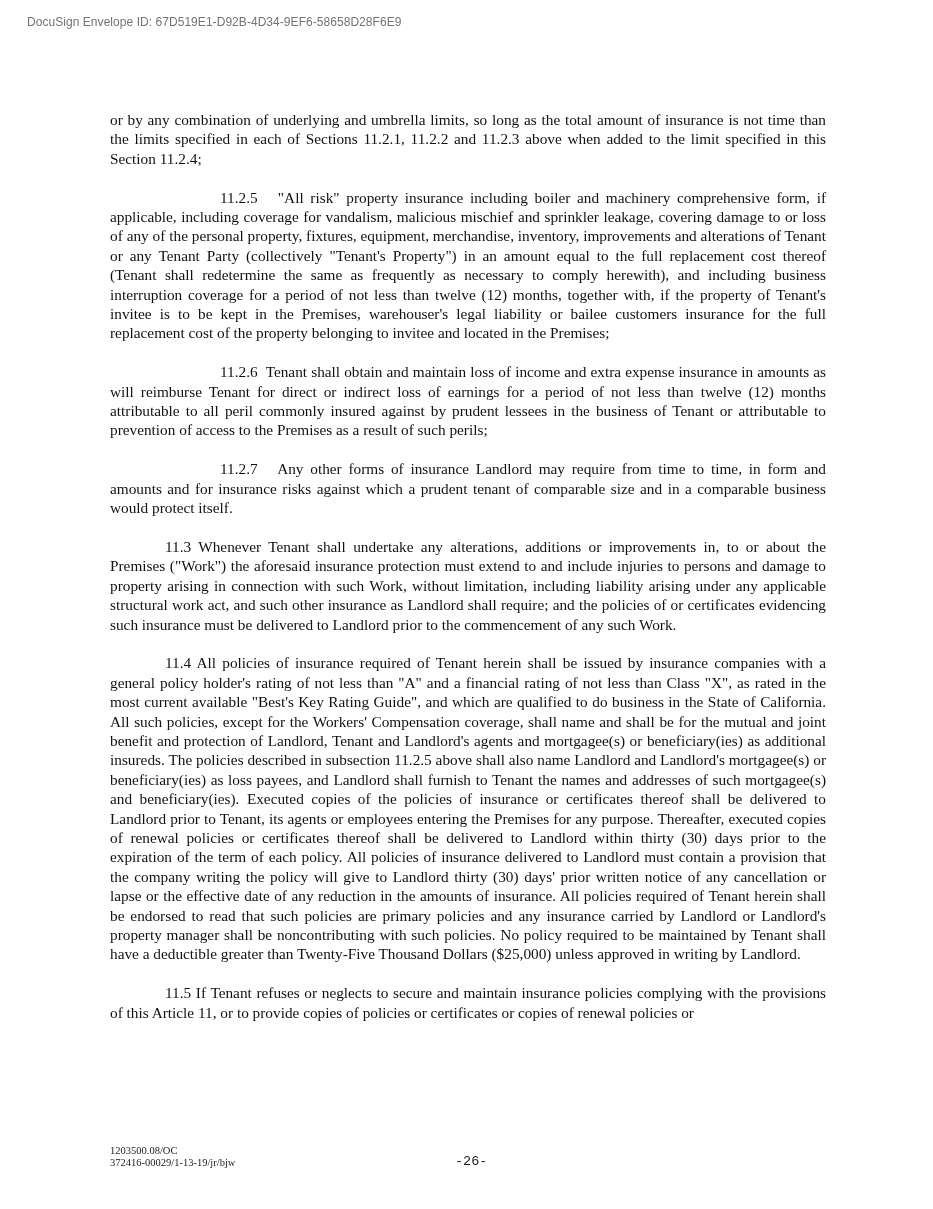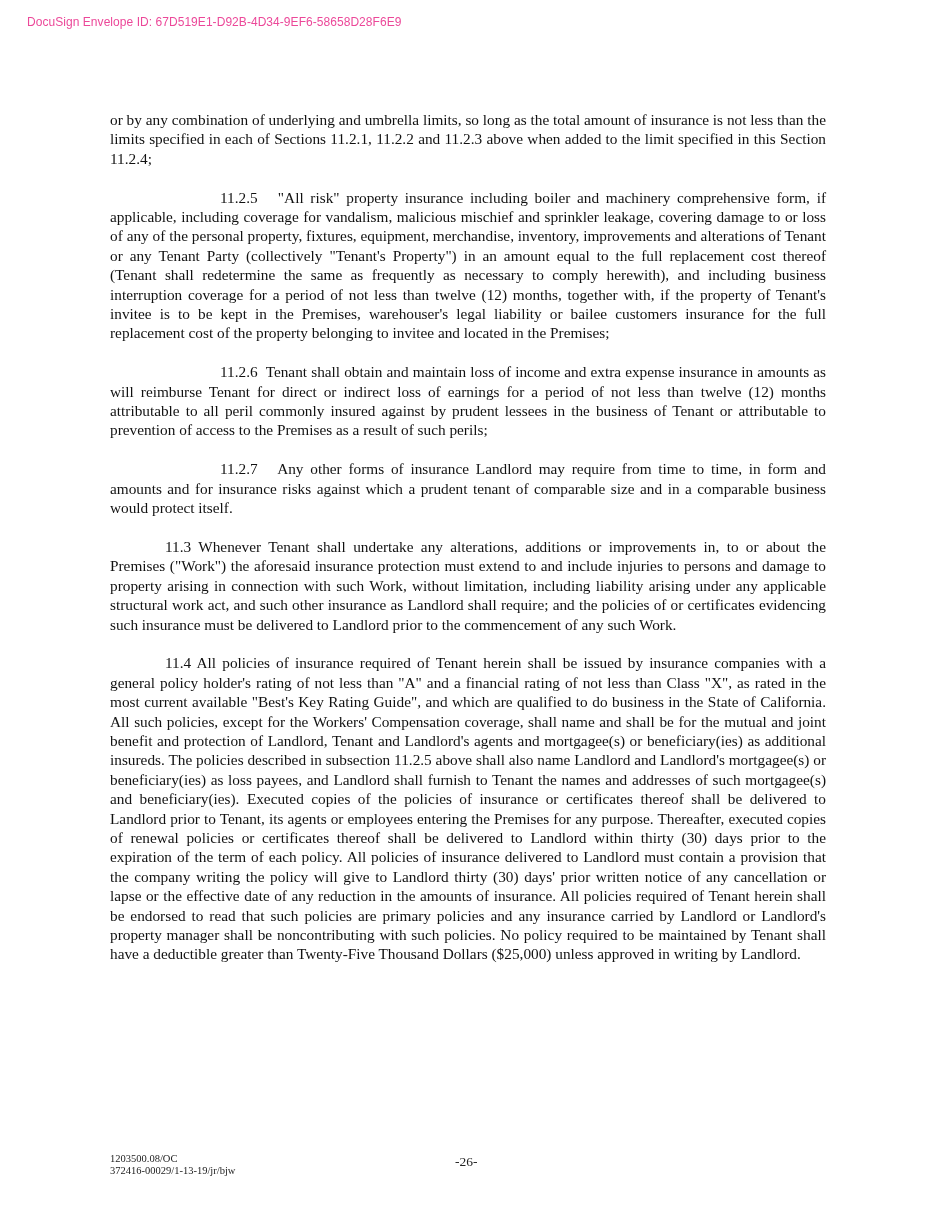--- a/index.html
+++ b/index.html
@@ -13,21 +13,21 @@
       position: relative;
       overflow: hidden;
       color: #111111;
     }
     .envelope-id {
       position: absolute;
       left: 27px;
       top: 15px;
       font-family: "Liberation Sans", sans-serif;
       font-size: 12px;
-      color: #ec4899;
+      color: #737373;
       letter-spacing: 0.05px;
     }
     .body-text {
       position: absolute;
       left: 110px;
       top: 110px;
       width: 716px;
       font-family: "Liberation Serif", serif;
       font-size: 15.3px;
       line-height: 19.4px;
@@ -44,50 +44,50 @@
     .sec-num { white-space: pre; }
     b { font-weight: normal; }
     .footer-left {
       position: absolute;
       left: 110px;
       top: 1145px;
       font-family: "Liberation Serif", serif;
       font-size: 10.5px;
       line-height: 12px;
       color: #222222;
-      margin-top: 8px;
     }
     .page-number {
       position: absolute;
       left: 455px;
       top: 1154px;
-      font-family: Liberation Serif, serif;
+      font-family: Liberation Mono, monospace;
       font-size: 13.5px;
       color: #222222;
     }
   </style>
 </head>
 <body>
 
 <div class="envelope-id">DocuSign Envelope ID: 67D519E1-D92B-4D34-9EF6-58658D28F6E9</div>
 
 <div class="body-text">
 
-  <p class="para"><span>or by any combination of underlying and umbrella limits, so long as the total amount of insurance is not less than the limits specified in each of Sections 11.2.1, 11.2.2 and 11.2.3 above when added to the limit specified in this Section 11.2.4;</span></p>
+  <p class="para"><span>or by any combination of underlying and umbrella limits, so long as the total amount of insurance is not time than the limits specified in each of Sections 11.2.1, 11.2.2 and 11.2.3 above when added to the limit specified in this Section 11.2.4;</span></p>
 
   <p class="para indent-1"><span class="sec-num">11.2.5</span><span class="sec-num">   </span><span>"All risk" property insurance including boiler and machinery comprehensive form, if applicable, including coverage for vandalism, malicious mischief and sprinkler leakage, covering damage to or loss of any of the personal property, fixtures, equipment, merchandise, inventory, improvements and alterations of Tenant or any Tenant Party (collectively "</span><b>Tenant's Property</b><span>") in an amount equal to the full replacement cost thereof (Tenant shall redetermine the same as frequently as necessary to comply herewith), and including business interruption coverage for a period of not less than twelve (12) months, together with, if the property of Tenant's invitee is to be kept in the Premises, warehouser's legal liability or bailee customers insurance for the full replacement cost of the property belonging to invitee and located in the Premises;</span></p>
 
   <p class="para indent-1"><span class="sec-num">11.2.6</span><span class="sec-num">  </span><span>Tenant shall obtain and maintain loss of income and extra expense insurance in amounts as will reimburse Tenant for direct or indirect loss of earnings for a period of not less than twelve (12) months attributable to all peril commonly insured against by prudent lessees in the business of Tenant or attributable to prevention of access to the Premises as a result of such perils;</span></p>
 
   <p class="para indent-1"><span class="sec-num">11.2.7</span><span class="sec-num">   </span><span>Any other forms of insurance Landlord may require from time to time, in form and amounts and for insurance risks against which a prudent tenant of comparable size and in a comparable business would protect itself.</span></p>
 
   <p class="para indent-2"><span class="sec-num">11.3</span><span class="sec-num"> </span><span>Whenever Tenant shall undertake any alterations, additions or improvements in, to or about the Premises ("</span><b>Work</b><span>") the aforesaid insurance protection must extend to and include injuries to persons and damage to property arising in connection with such Work, without limitation, including liability arising under any applicable structural work act, and such other insurance as Landlord shall require; and the policies of or certificates evidencing such insurance must be delivered to Landlord prior to the commencement of any such Work.</span></p>
 
   <p class="para indent-2"><span class="sec-num">11.4</span><span class="sec-num"> </span><span>All policies of insurance required of Tenant herein shall be issued by insurance companies with a general policy holder's rating of not less than "A" and a financial rating of not less than Class "X", as rated in the most current available "Best's Key Rating Guide", and which are qualified to do business in the State of California.  All such policies, except for the Workers' Compensation coverage, shall name and shall be for the mutual and joint benefit and protection of Landlord, Tenant and Landlord's agents and mortgagee(s) or beneficiary(ies) as additional insureds.  The policies described in subsection 11.2.5 above shall also name Landlord and Landlord's mortgagee(s) or beneficiary(ies) as loss payees, and Landlord shall furnish to Tenant the names and addresses of such mortgagee(s) and beneficiary(ies).  Executed copies of the policies of insurance or certificates thereof shall be delivered to Landlord prior to Tenant, its agents or employees entering the Premises for any purpose.  Thereafter, executed copies of renewal policies or certificates thereof shall be delivered to Landlord within thirty (30) days prior to the expiration of the term of each policy.  All policies of insurance delivered to Landlord must contain a provision that the company writing the policy will give to Landlord thirty (30) days' prior written notice of any cancellation or lapse or the effective date of any reduction in the amounts of insurance.  All policies required of Tenant herein shall be endorsed to read that such policies are primary policies and any insurance carried by Landlord or Landlord's property manager shall be noncontributing with such policies.  No policy required to be maintained by Tenant shall have a deductible greater than Twenty-Five Thousand Dollars ($25,000) unless approved in writing by Landlord.</span></p>
 
+  <p class="para indent-2 last"><span class="sec-num">11.5</span><span class="sec-num"> </span><span>If Tenant refuses or neglects to secure and maintain insurance policies complying with the provisions of this Article 11, or to provide copies of policies or certificates or copies of renewal policies or</span></p>
 
 </div>
 
 <div class="footer-left">
   <div>1203500.08/OC</div>
   <div>372416-00029/1-13-19/jr/bjw</div>
 </div>
 
 <div class="page-number">-26-</div>
 

